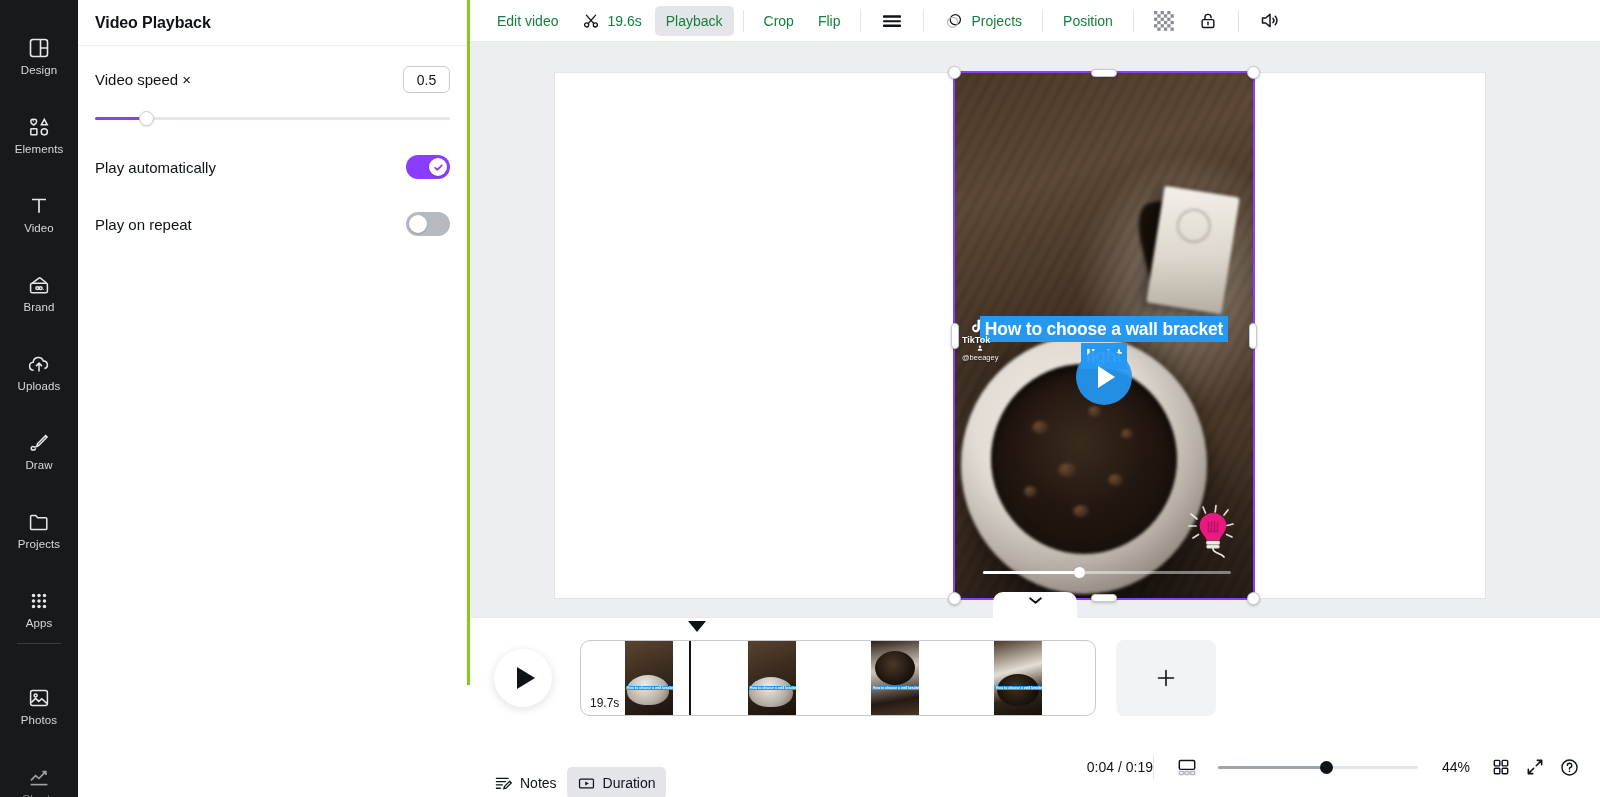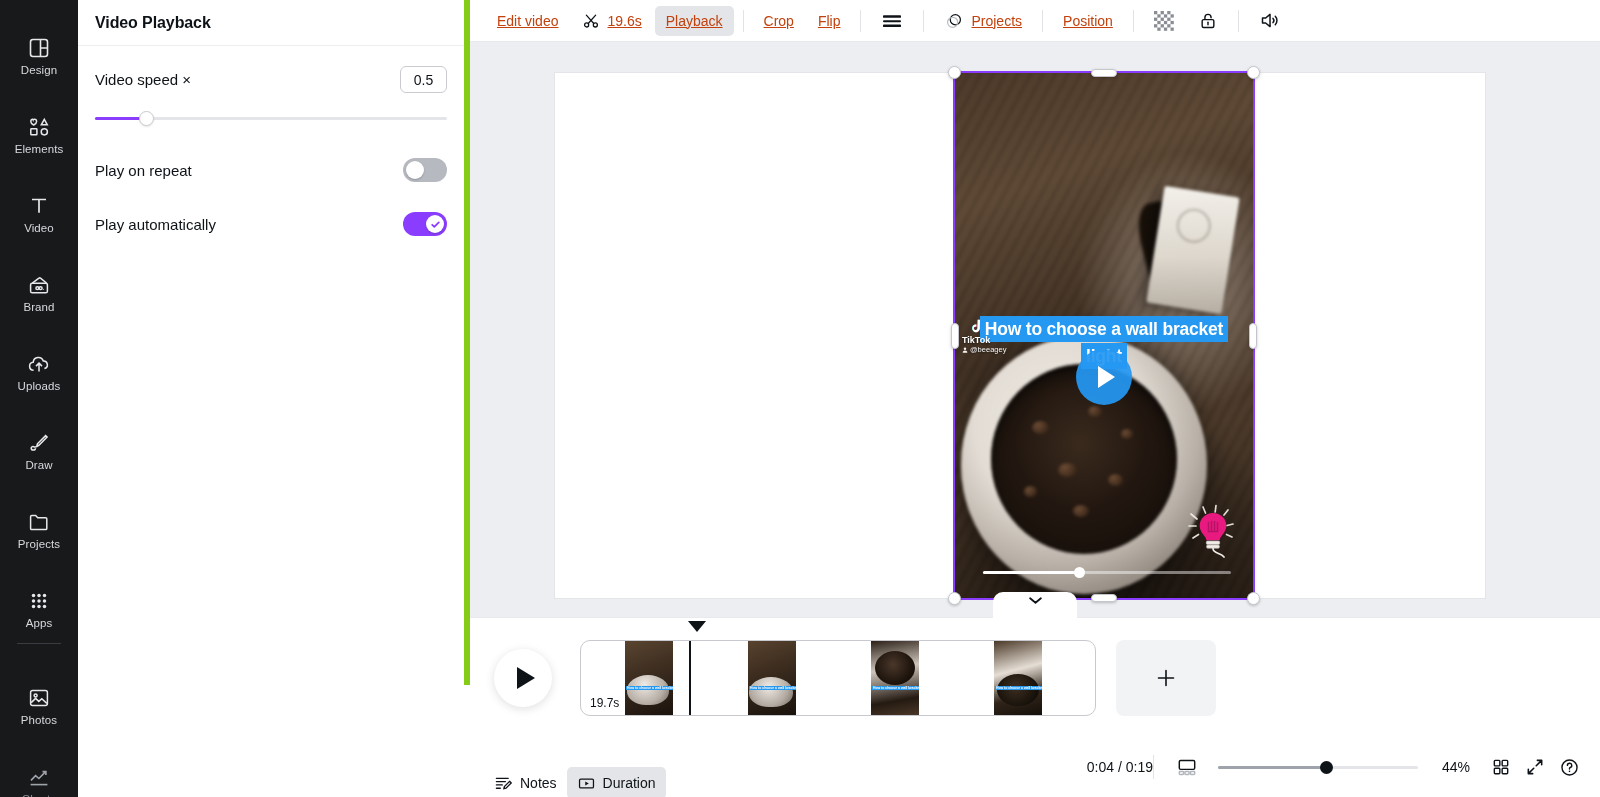--- a/index.html
+++ b/index.html
@@ -28,21 +28,21 @@
   }
   .rail-label { font-size: 11.5px; color: #d7d9dd; letter-spacing: .1px; line-height: 1; }
   .rail-ico { width: 24px; height: 24px; display: block; }
   .rail-ico svg { display: block; width: 24px; height: 24px; }
   .rail-sep { width: 44px; height: 1px; background: #3a3c41; margin: 3px 0 14px 0; flex: none; }
   .rail-item.dim .rail-label { color: #8b8e95; }
 
   
   #panel {
     position: absolute; left: 78px; top: 0; width: 392px; height: 685px;
-    background: #ffffff; border-right: 6px solid #84cc16;
+    background: #ffffff; border-right: 3px solid #84cc16;
   }
   #panel-head {
     height: 46px; display: flex; align-items: center;
     padding: 0 0 0 17px; border-bottom: 1px solid #edeef1;
   }
   #panel-title { font-size: 16px; font-weight: 700; color: #0e1318; letter-spacing: -.1px; }
   #panel-body { padding: 20px 17px 0 17px; }
 
   .row-speed { display: flex; align-items: center; justify-content: space-between; }
   .speed-label { font-size: 15px; color: #0e1318; }
@@ -86,21 +86,21 @@
 
   
   #toolbar {
     position: absolute; left: 470px; top: 0; right: 0; height: 42px;
     background: #fff; border-bottom: 1px solid #e8e9ec;
     display: flex; align-items: center; padding-left: 16px; gap: 2px;
   }
   .tb-btn {
     height: 30px; padding: 0 11px; border-radius: 5px; cursor: pointer;
     display: flex; align-items: center; gap: 7px;
-    font-size: 14px; color: #c2410c; white-space: nowrap; text-decoration: underline;
+    font-size: 14px; color: #15803d; white-space: nowrap;
   }
   .tb-btn.active { background: #e4e5e8; }
   .tb-ico { display: flex; align-items: center; }
   .tb-ico svg { display: block; }
   .tb-div { width: 1px; height: 22px; background: #e2e3e7; margin: 0 7px; }
 
   
   #canvas-area {
     position: absolute; left: 470px; top: 42px; right: 0; bottom: 180px;
     background: #eceef1; overflow: hidden;
@@ -178,21 +178,21 @@
     font-size: 17.5px; font-weight: 700; letter-spacing: -.2px;
     padding: 2px 5px; line-height: 1.26;
   }
   .cap-line.l2 { margin-top: 1px; }
   
   #tiktok-wm {
     position: absolute; left: 7px; top: 262px; color: #fff;
     text-shadow: 0 1px 2px rgba(0,0,0,.6);
   }
   .wm-name { font-size: 9px; font-weight: 700; line-height: 1.15; }
-  .wm-user { font-size: 7.5px; line-height: 1.2; opacity: .95; display: flex; align-items: center; gap: 2px; }
+  .wm-user { font-size: 7.5px; line-height: 1.2; opacity: .95; display: flex; align-items: center; gap: 2px; flex-direction: column; }
   #tiktok-note {
     position: absolute; left: 14px; top: 246px; width: 14px; height: 16px;
   }
   
   #vid-play {
     position: absolute; left: 50%; top: 276px; transform: translateX(-50%);
     width: 56px; height: 56px; border-radius: 50%;
     background: rgba(37,152,242,.93);
     display: flex; align-items: center; justify-content: center;
   }
@@ -423,35 +423,35 @@
         <span class="speed-label">Video speed ×</span>
         <div class="speed-box">0.5</div>
       </div>
 
       <div class="slider-wrap">
         <div class="slider-track"></div>
         <div class="slider-fill"></div>
         <div class="slider-thumb"></div>
       </div>
 
-      <div class="row-toggle">
-        <span class="toggle-label">Play on repeat</span>
-        <div class="tgl off">
-          <div class="knob"></div>
-        </div>
-      </div>
-
       <div class="row-toggle second">
         <span class="toggle-label">Play automatically</span>
         <div class="tgl on">
           <div class="knob">
             <svg viewBox="0 0 12 12" fill="none" stroke="#8b3dff" stroke-width="1.9" stroke-linecap="round" stroke-linejoin="round">
                 <path d="M2.4 6.3l2.3 2.3 4.9-5"></path>
               </svg>
           </div>
+        </div>
+      </div>
+
+      <div class="row-toggle">
+        <span class="toggle-label">Play on repeat</span>
+        <div class="tgl off">
+          <div class="knob"></div>
         </div>
       </div>
 
     </div>
   </section>
 
   <header id="toolbar">
     <div class="tb-btn">Edit video</div>
 
     <div class="tb-btn">

